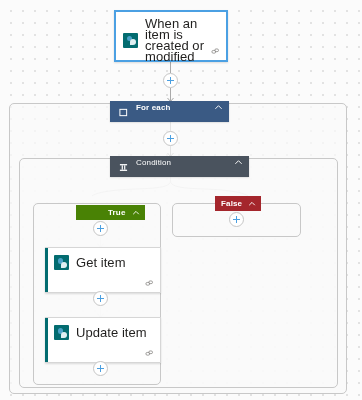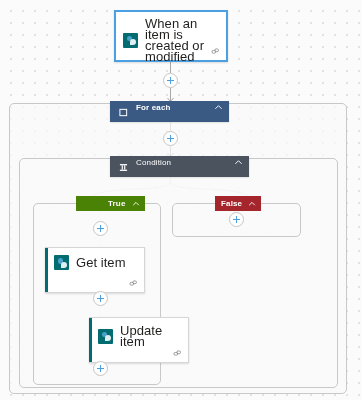--- a/index.html
+++ b/index.html
@@ -52,25 +52,25 @@
     background: #ffffff;
     border: 1px solid #d6d6d6;
     box-sizing: border-box;
     box-shadow: 0 0.6px 1.8px rgba(0,0,0,0.13);
   }
   .card-trigger {
     left: 114px; top: 10px; width: 114px; height: 52px;
     border: 2px solid #4ba0e3;
   }
   .card-action {
-    left: 45px; width: 100px; height: 46px;
+    left: 45px; width: 116px; height: 46px;
     border-left: none;
   }
   .card-getitem { top: 247px; }
-  .card-update  { top: 317px; margin-left: 44px; }
+  .card-update  { top: 317px; }
 
   .accent-bar {
     position: absolute;
     left: 0; top: 0;
     width: 3px; height: 100%;
     background: #036c70;
   }
 
   .card-head {
     display: flex;
@@ -165,21 +165,21 @@
     align-items: center;
     gap: 6px;
     height: 15px;
     padding: 0 5px 0 6px;
     box-sizing: border-box;
     color: #ffffff;
     font-size: 8px;
     font-weight: bold;
     letter-spacing: 0.15px;
   }
-  .tag-true  { left: 76px;  top: 196px; background: #498205; padding-left: 32px; }
+  .tag-true  { left: 76px;  top: 205px; background: #498205; padding-left: 32px; }
   .tag-false { left: 215px; top: 196px; background: #a4262c; align-items: center; }
   .branch-tag .chev { width: 8px; height: 8px; }
 
   
   .plus {
     position: absolute;
     width: 15px; height: 15px;
     border-radius: 50%;
     background: #ffffff;
     border: 1px solid #c6c6c6;

